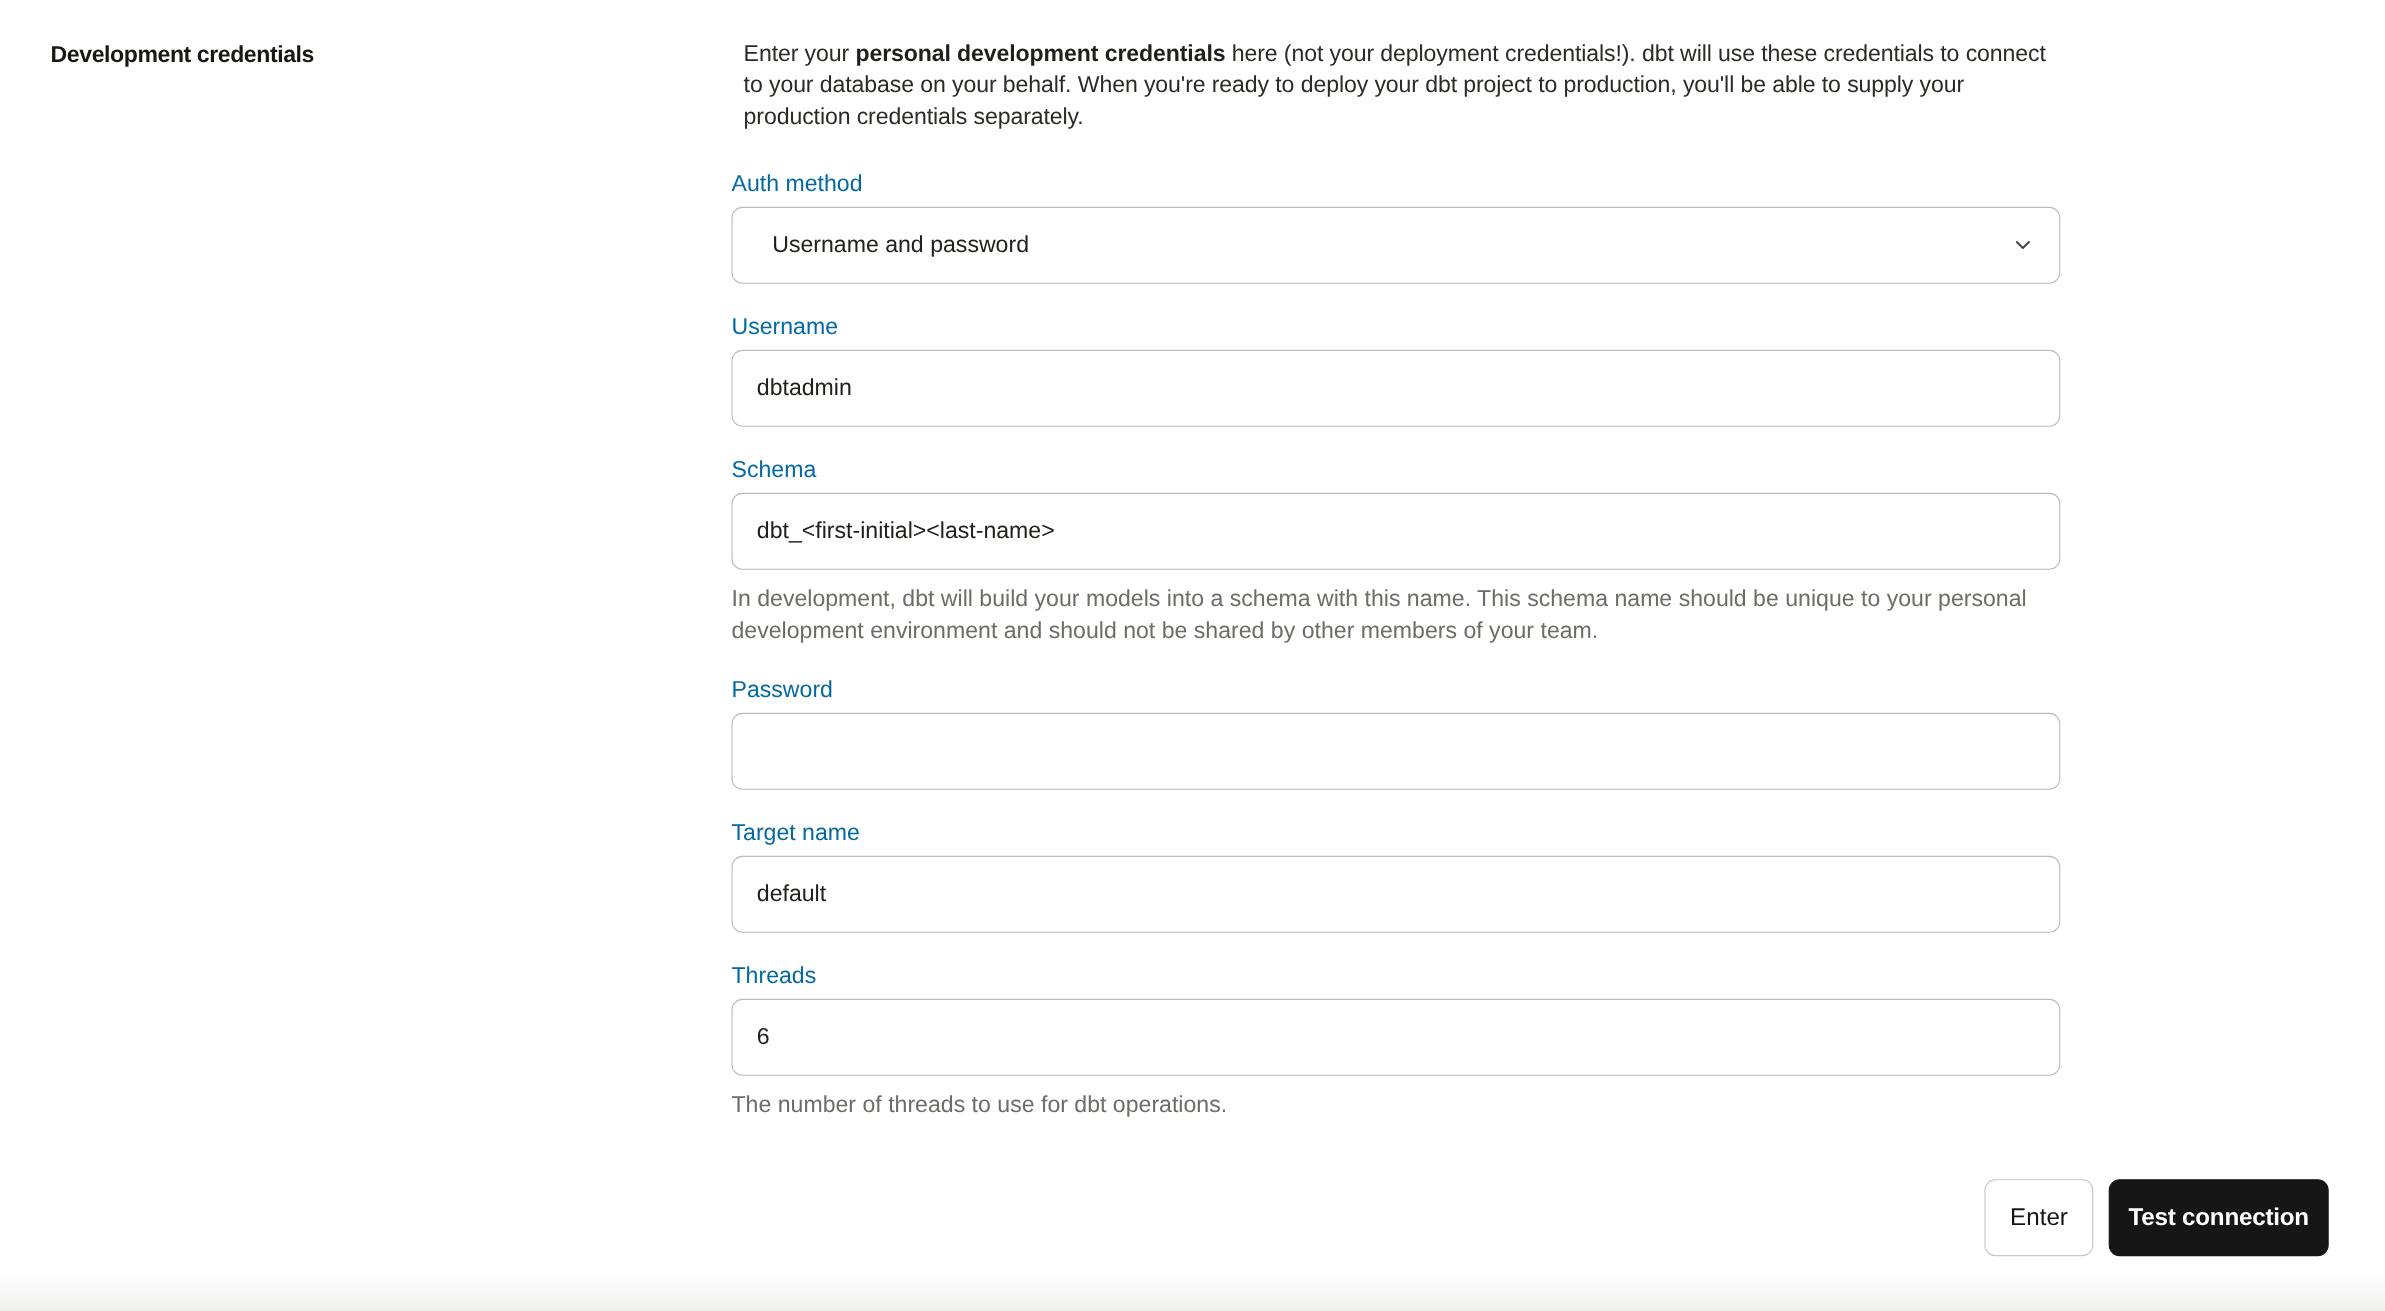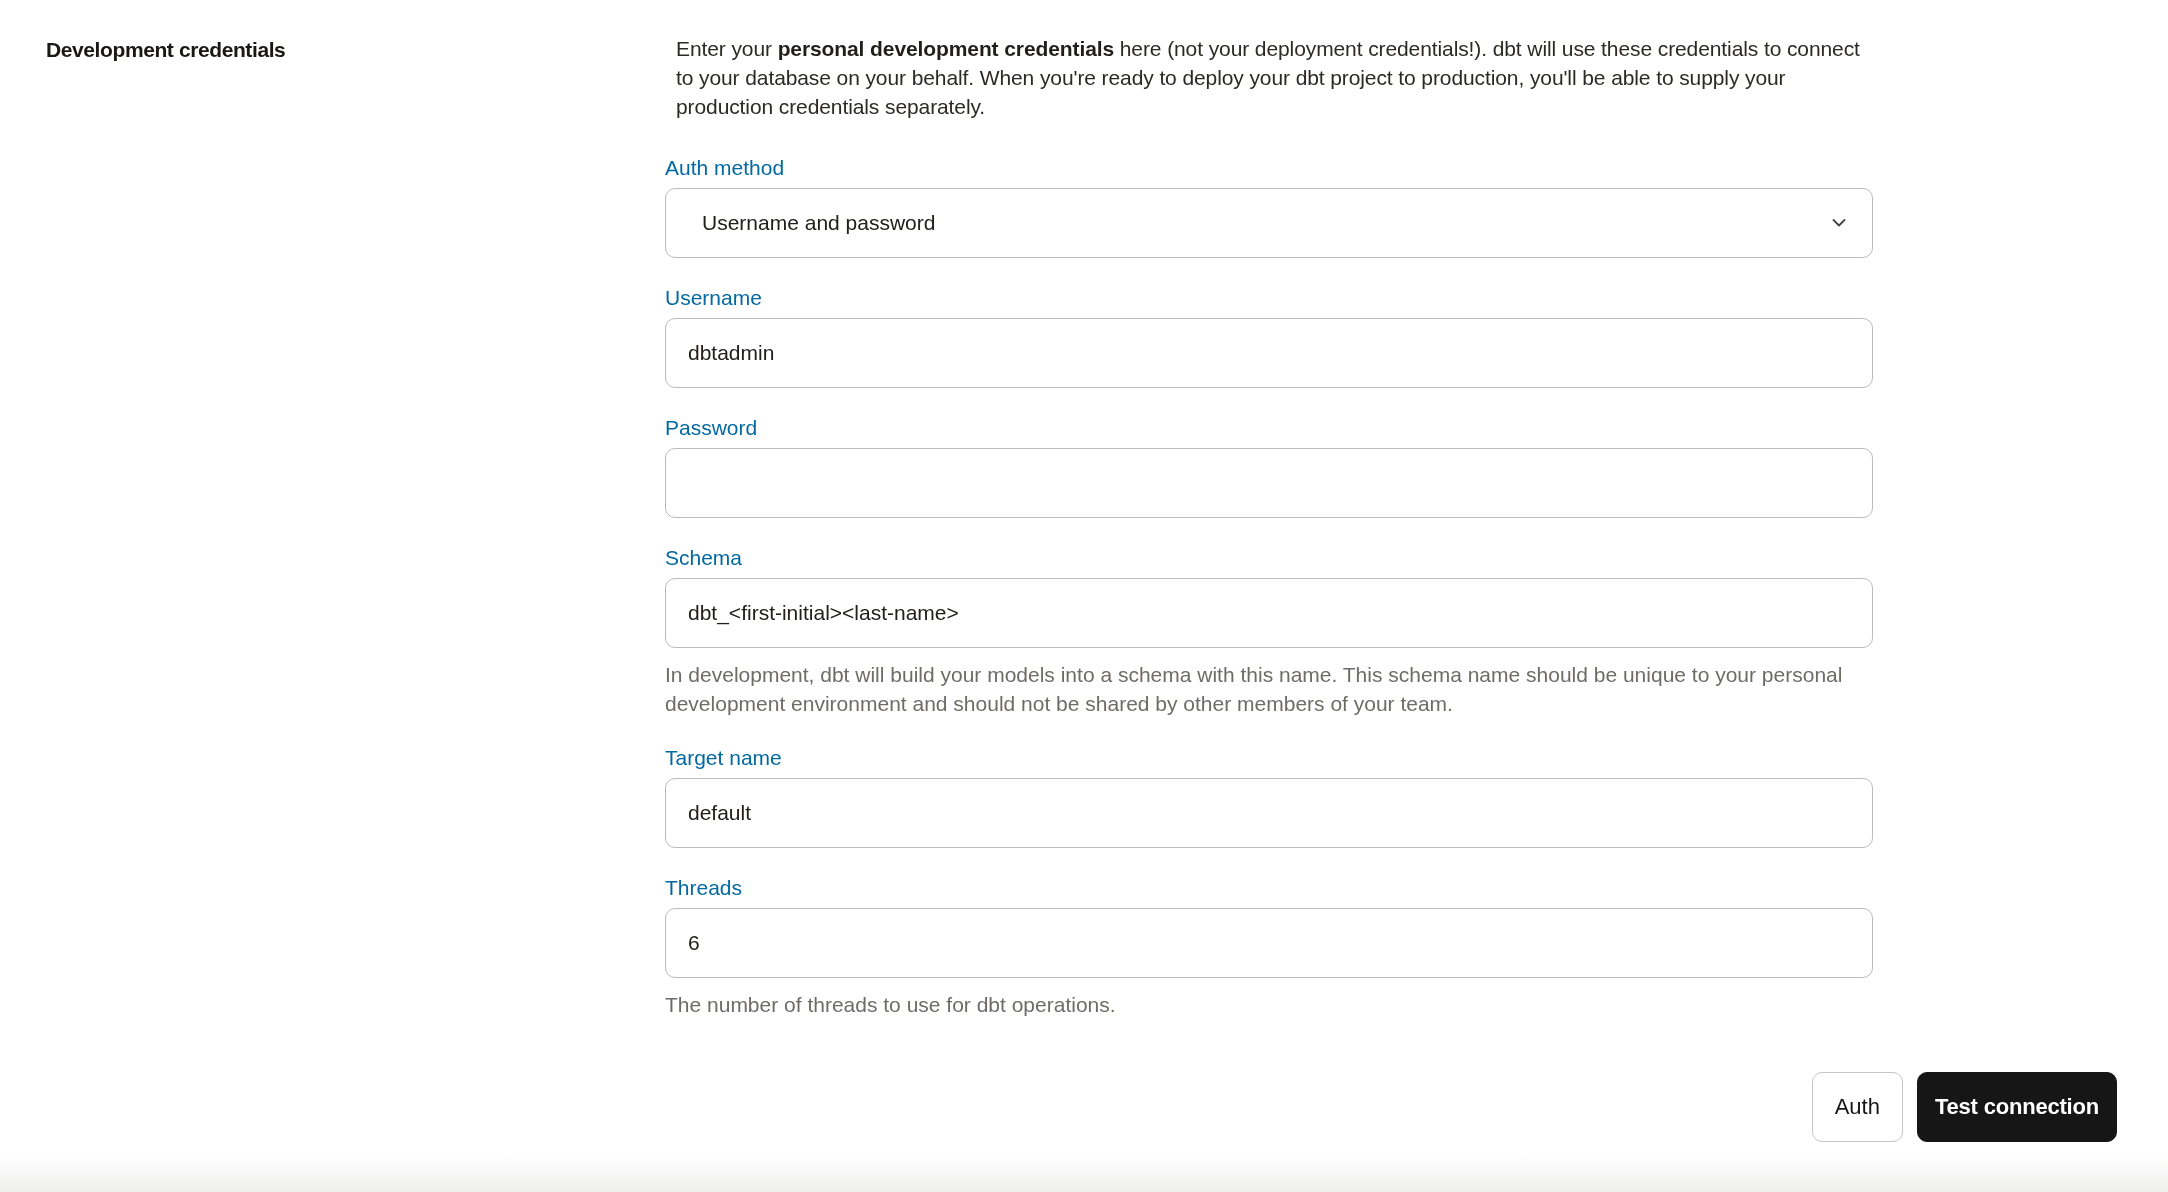--- a/index.html
+++ b/index.html
@@ -136,41 +136,41 @@
         </svg>
       </div>
     </div>
 
     <div class="field">
       <label class="field-label">Username</label>
       <input class="text-input" type="text" value="dbtadmin" style="">
     </div>
 
     <div class="field">
-      <label class="field-label">Password</label>
-      <input class="text-input" type="password" value="" style="">
+      <label class="field-label">Schema</label>
+      <input class="text-input" type="text" value="dbt_&lt;first-initial&gt;&lt;last-name&gt;" style="">
+      <p class="helper-text">In development, dbt will build your models into a schema with this name. This schema name should be unique to your personal development environment and should not be shared by other members of your team.</p>
     </div>
 
     <div class="field">
-      <label class="field-label">Schema</label>
-      <input class="text-input" type="text" value="dbt_&lt;first-initial&gt;&lt;last-name&gt;" style="">
-      <p class="helper-text">In development, dbt will build your models into a schema with this name. This schema name should be unique to your personal development environment and should not be shared by other members of your team.</p>
+      <label class="field-label">Password</label>
+      <input class="text-input" type="password" value="" style="">
     </div>
 
     <div class="field">
       <label class="field-label">Target name</label>
       <input class="text-input" type="text" value="default" style="">
     </div>
 
     <div class="field">
       <label class="field-label">Threads</label>
       <input class="text-input" type="text" value="6" style="">
       <p class="helper-text">The number of threads to use for dbt operations.</p>
     </div>
   </div>
 </div>
 
 <div class="footer-actions">
-  <button class="btn btn-secondary">Auth</button>
+  <button class="btn btn-secondary">Enter</button>
   <button class="btn btn-primary">Test connection</button>
 </div>
 
 <div class="bottom-fade"></div>
 
 </body></html>

